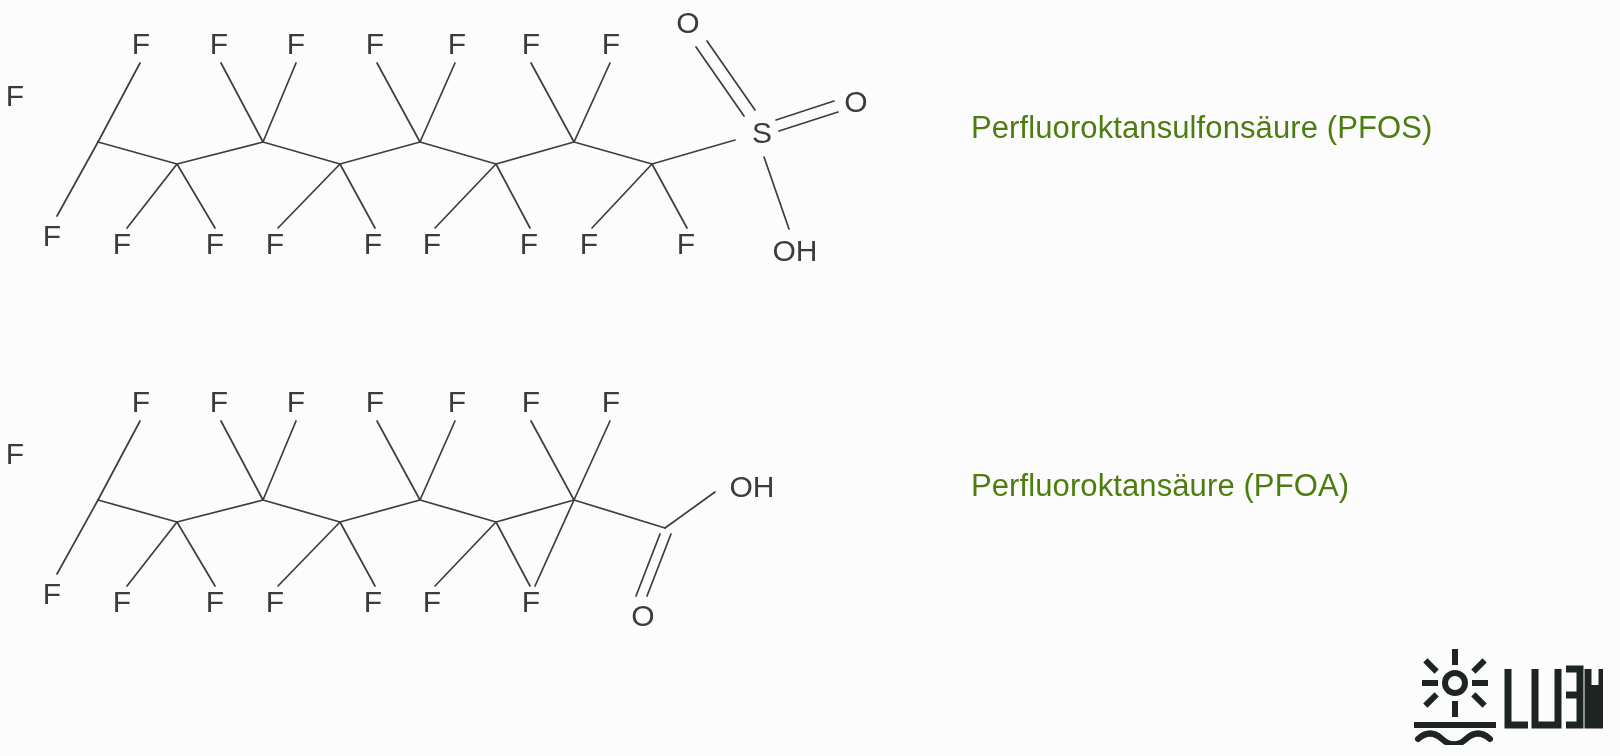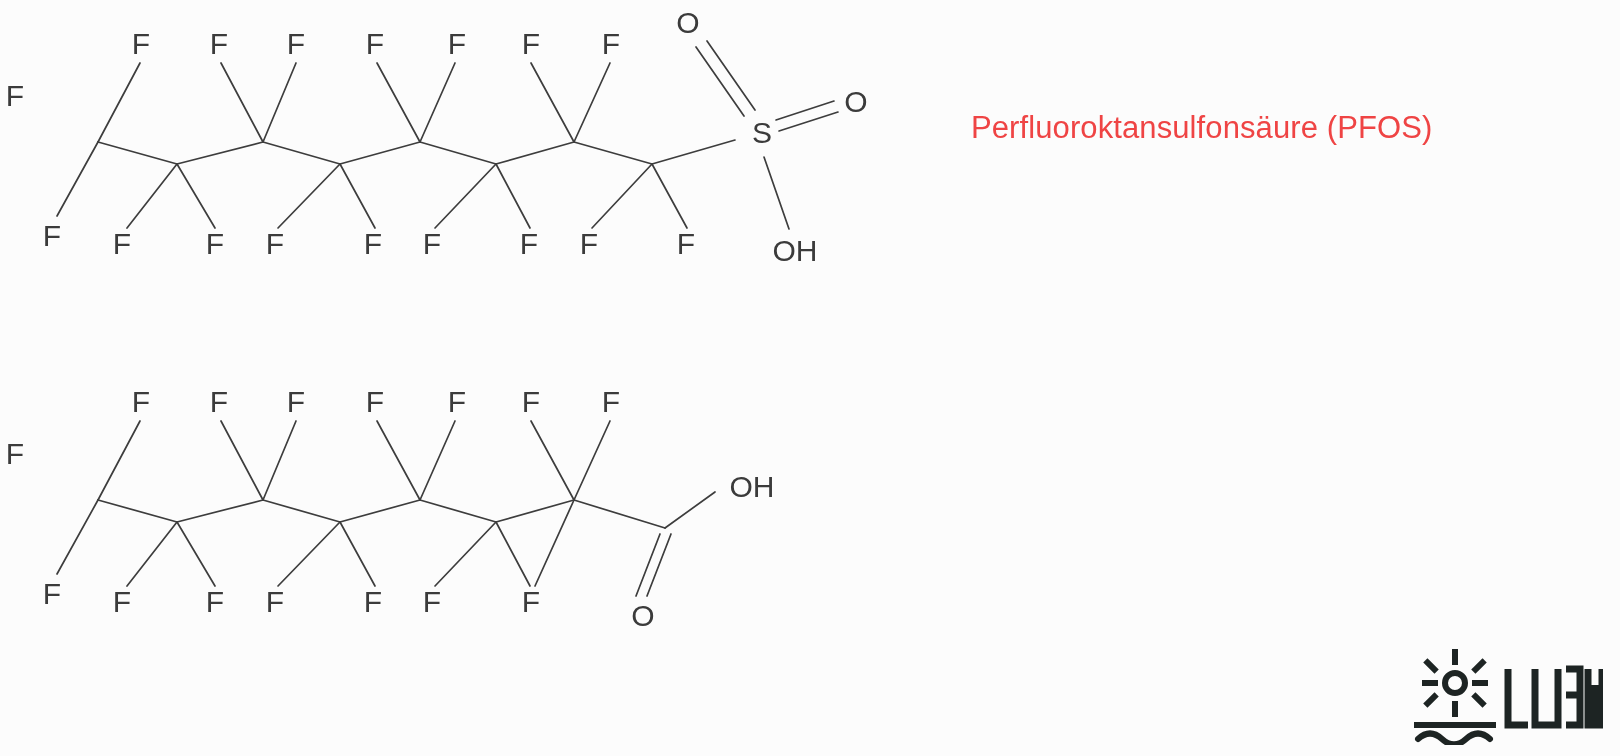--- a/index.html
+++ b/index.html
@@ -33,21 +33,21 @@
   .bond {
     stroke: #3d3d3d;
     stroke-width: 1.7;
     fill: none;
     stroke-linecap: round;
   }
   .compound-name {
     position: absolute;
     font-family: "Liberation Sans", sans-serif;
     font-size: 31px;
-    color: #ef4444;
+    color: #4d7c0f;
     letter-spacing: 0.1px;
     white-space: nowrap;
   }
   #pfos-name { left: 971px; top: 110px; }
   #pfoa-name { left: 971px; top: 468px; }
 
   #logo {
     position: absolute;
     left: 1398px;
     top: 645px;
@@ -206,20 +206,21 @@
     </g>
 
     <g>
       <text class="atom-label" x="643" y="618">O</text>
       <text class="atom-label" x="752" y="489">OH</text>
     </g>
   </svg>
 
   <div class="compound-name" id="pfos-name">Perfluoroktansulfonsäure (PFOS)</div>
 
+  <div class="compound-name" id="pfoa-name">Perfluoroktansäure (PFOA)</div>
 
   <svg id="logo" viewBox="0 0 205 100">
     <g fill="#1d2423" stroke="none">
 
       <g>
         <rect x="54" y="4" width="6" height="16" rx="0"></rect>
         <rect x="54" y="56" width="6" height="16" rx="0"></rect>
         <rect x="24" y="35" width="16" height="6" transform="rotate(0 32 38)"></rect>
         <rect x="74" y="35" width="16" height="6"></rect>
         <rect x="30" y="13" width="6" height="16" transform="rotate(-45 33 21)"></rect>

